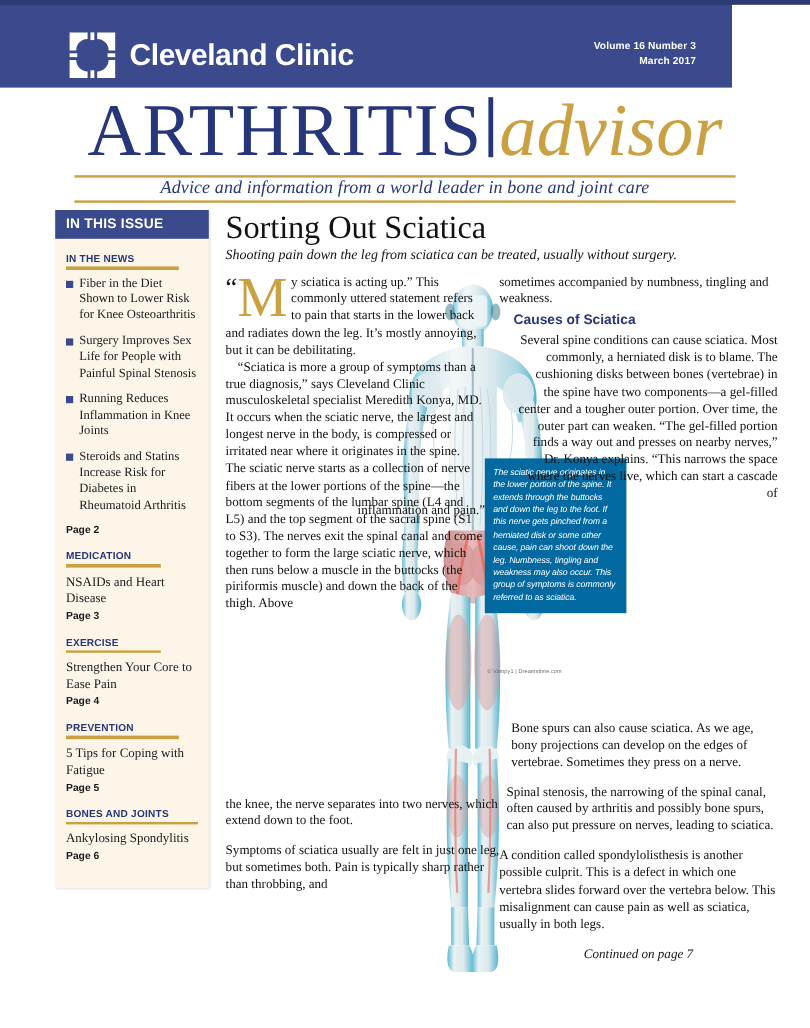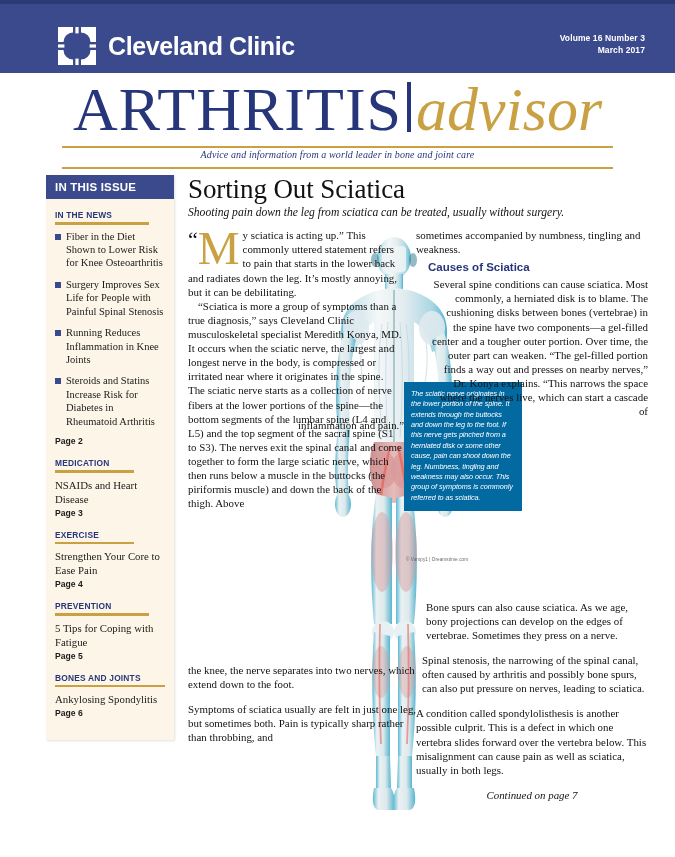--- a/index.html
+++ b/index.html
@@ -6,21 +6,21 @@
   body{
     width:675px;height:857px;overflow:hidden;
     background:#ffffff;
     font-family:"Liberation Serif", serif;
     -webkit-font-smoothing:antialiased;
   }
   .page{position:relative;width:675px;height:857px;background:#ffffff;box-sizing:border-box;}
 
   
   .masthead-bar{
-    position:absolute;left:0;top:0;width:675px;height:73px;
+    position:absolute;left:0;top:0;width:610px;height:73px;
     background:#3a4a8c;
   }
   .masthead-bar:before{
     content:"";position:absolute;left:0;top:0;width:675px;height:4px;background:#2b3975;
   }
   .logo-wrap{
     position:absolute;left:56px;top:25px;display:flex;align-items:center;gap:10px;
   }
   .cc-mark{width:42px;height:42px;display:block;}
   .cc-name{
@@ -52,21 +52,21 @@
   }
   .wm-adv{
     font-family:"Liberation Serif", serif;
     font-style:italic;font-size:62px;color:#c9a143;line-height:1;letter-spacing:0px;
   }
 
   .rule-gold{position:absolute;left:62px;width:551px;height:1.5px;background:#c9a143;}
   .tagline{
     position:absolute;left:0;width:675px;text-align:center;
     font-family:"Liberation Serif", serif;font-style:italic;
-    font-size:10px;color:#27367a;letter-spacing:0.1px;
+    font-size:15px;color:#27367a;letter-spacing:0.1px;
   }
 
   
   .sidebar{
     position:absolute;left:46px;top:175px;width:128px;
     background:#fdf6e8;
     box-shadow:1px 1px 2px rgba(0,0,0,0.12);
     padding-bottom:10px;
   }
   .sb-head{

